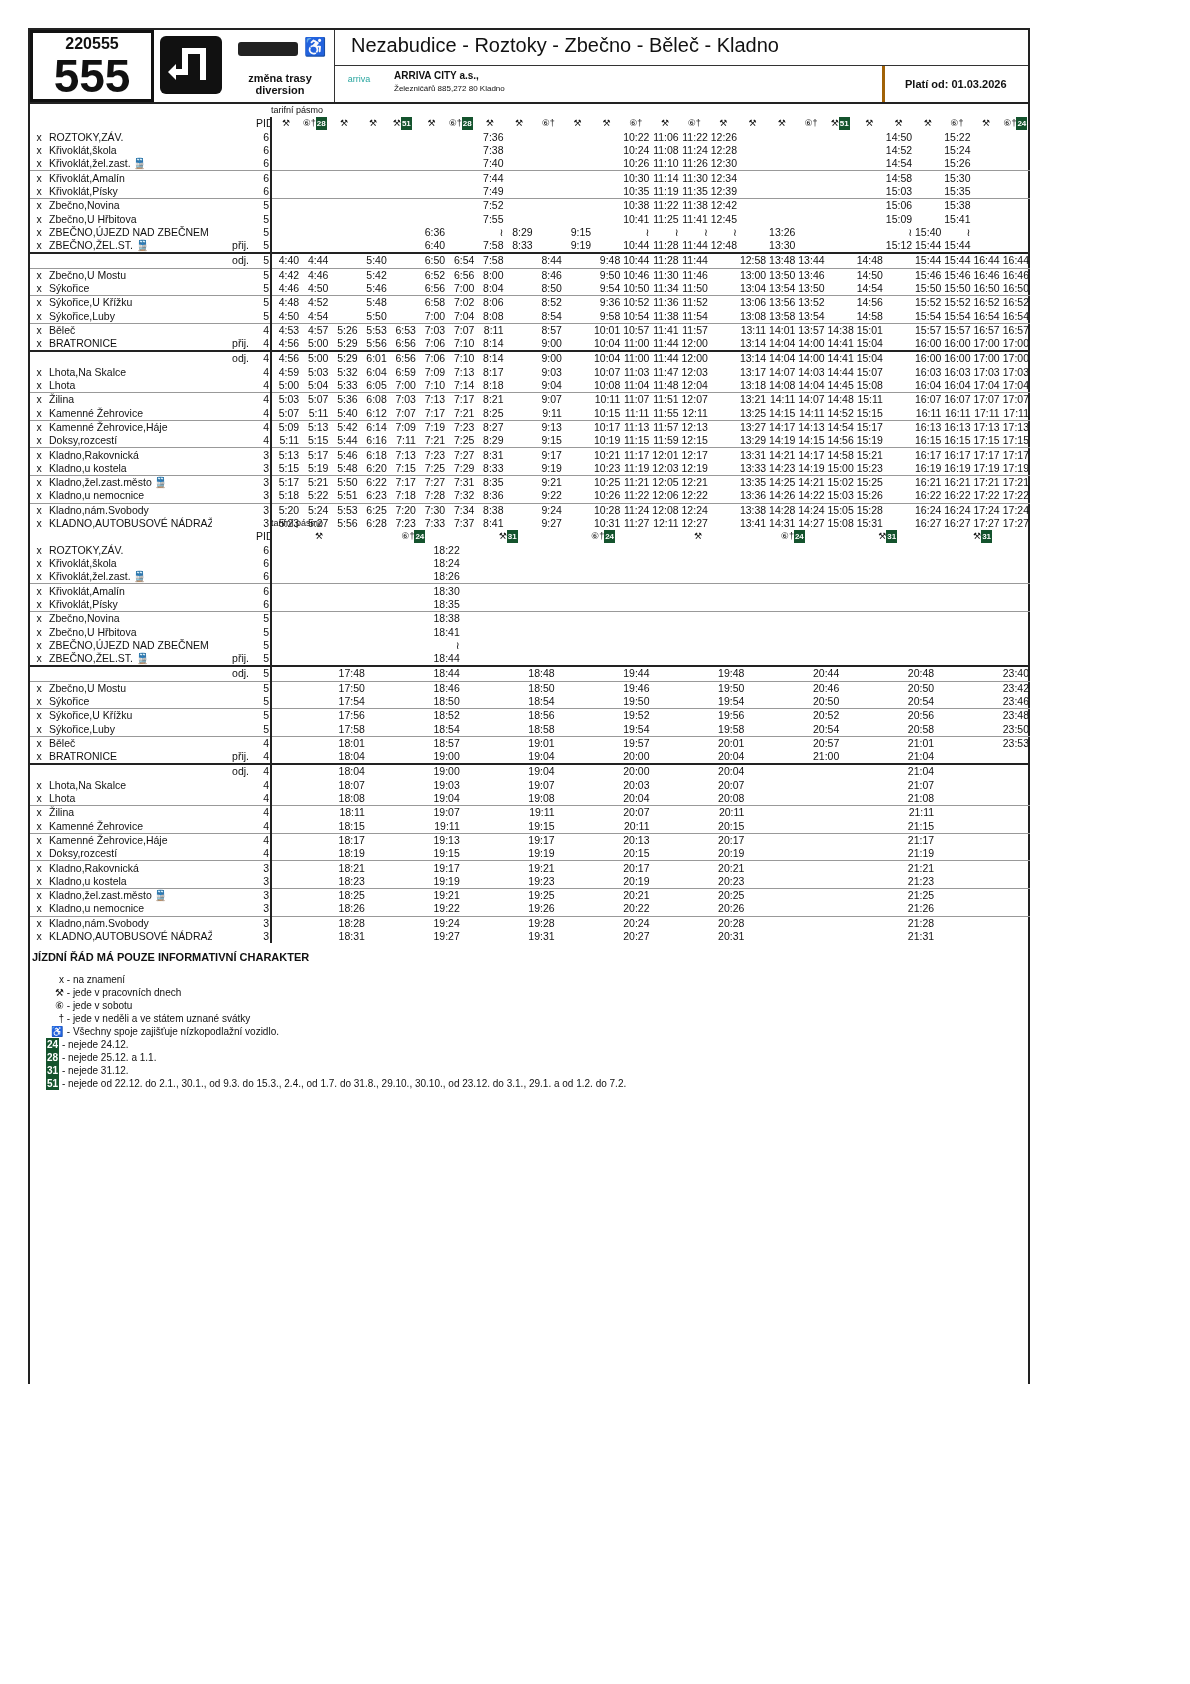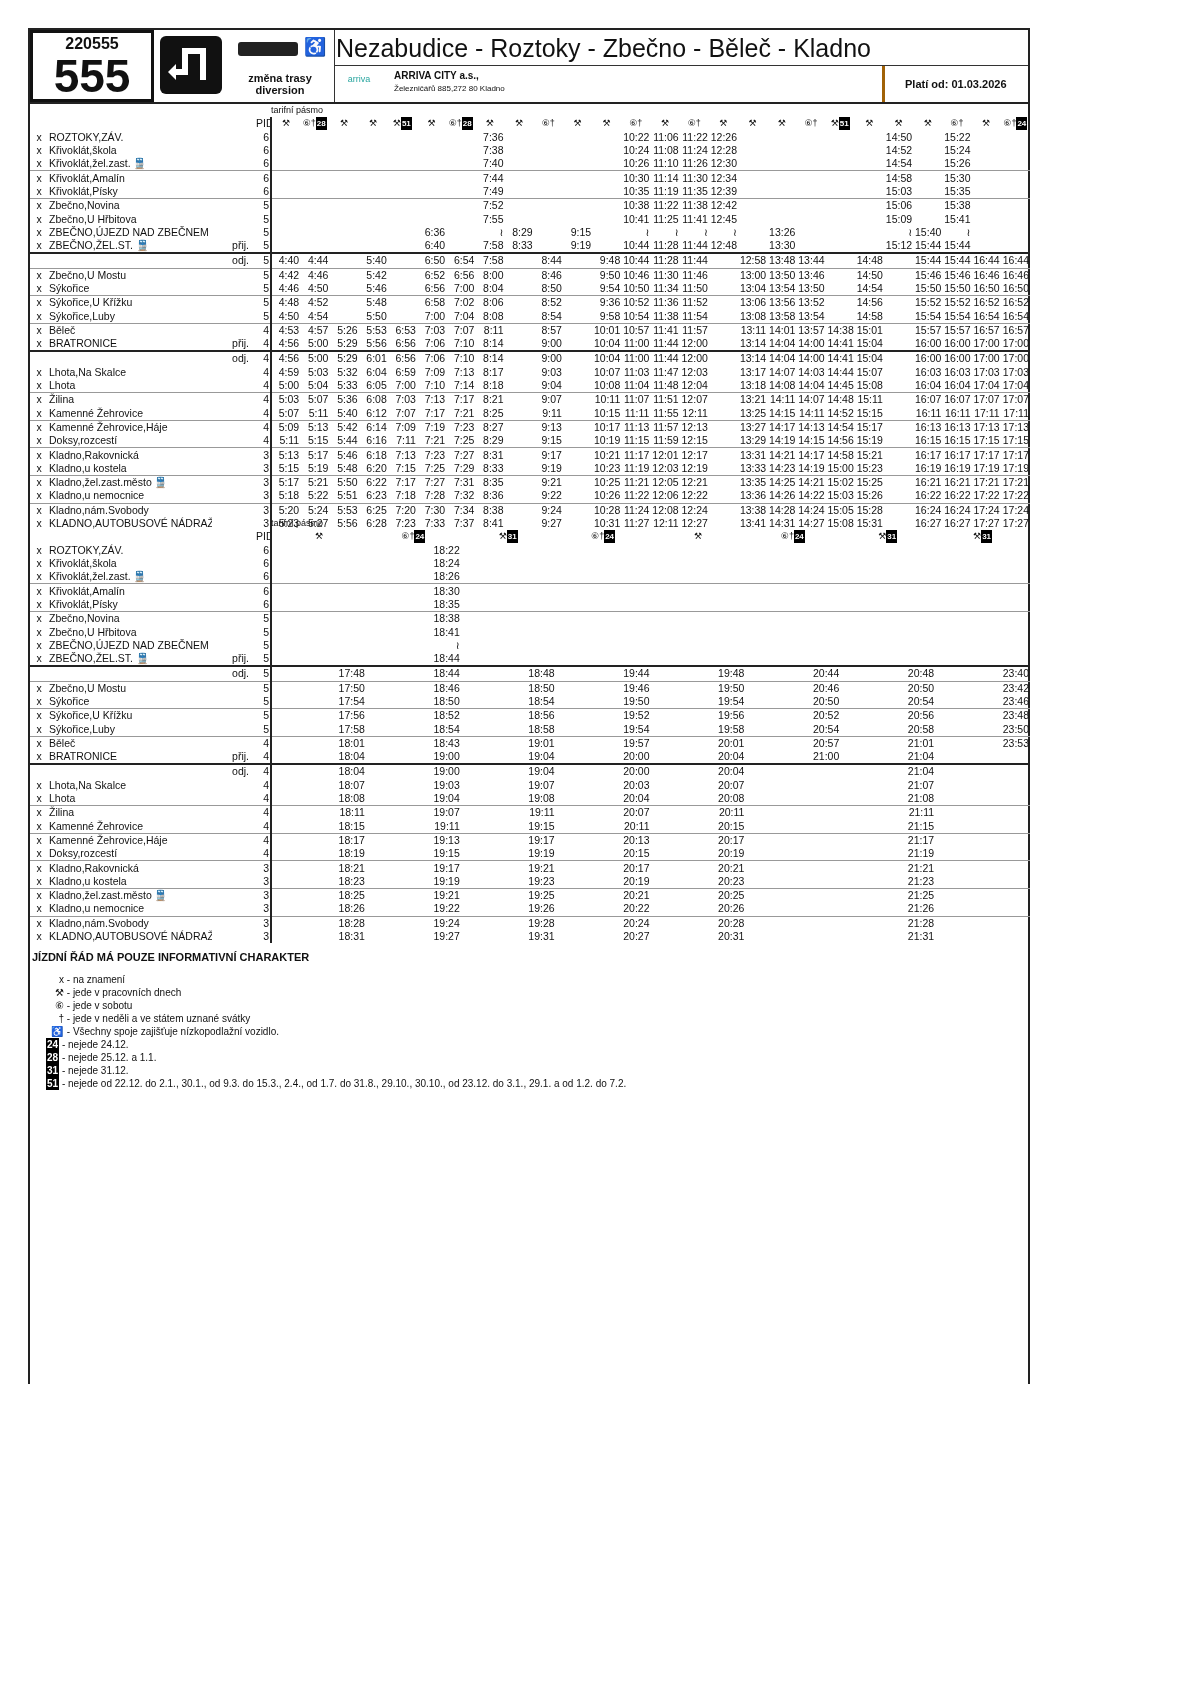--- a/index.html
+++ b/index.html
@@ -7,38 +7,38 @@
   .frame { position:absolute; left:28px; top:28px; width:1002px; height:1413px; border:2px solid #222; box-sizing:border-box; }
   .hdr { position:absolute; left:0; top:0; width:100%; height:72px; }
   .lineno { position:absolute; left:0; top:0; width:124px; height:72px; border:3px solid #111; box-sizing:border-box; text-align:center; }
   .lineno .code { font-weight:bold; font-size:16px; margin-top:2px; }
   .lineno .num { font-weight:bold; font-size:46px; line-height:46px; }
   .div-box { position:absolute; left:124px; top:0; width:180px; height:72px; border-right:1px solid #333; }
   .div-icon { position:absolute; left:6px; top:6px; width:62px; height:58px; background:#111; border-radius:6px; }
   .bus-icon { position:absolute; left:84px; top:12px; width:60px; height:14px; background:#222; border-radius:3px; }
   .wc-icon { position:absolute; left:150px; top:6px; font-size:18px; }
   .div-text { position:absolute; left:74px; top:42px; width:104px; text-align:center; font-weight:bold; font-size:11px; line-height:12px; }
-  .route { position:absolute; left:304px; top:0; right:0; height:36px; border-bottom:1px solid #333; font-size:25px; padding:4px 0 0 2px; box-sizing:border-box; }
+  .route { position:absolute; left:304px; top:0; right:0; height:36px; border-bottom:1px solid #333; font-size:20px; padding:4px 0 0 17px; box-sizing:border-box; }
   .oper { position:absolute; left:304px; top:36px; width:548px; height:36px; }
   .oper-logo { position:absolute; left:10px; top:8px; width:30px; height:20px; color:#2aa6a0; font-size:9px; text-align:center; }
   .oper-name { position:absolute; left:60px; top:4px; font-weight:bold; font-size:10px; }
   .oper-addr { position:absolute; left:60px; top:18px; font-size:8px; }
   .valid { position:absolute; left:852px; top:36px; right:0; height:36px; border-left:3px solid #a16207; font-weight:bold; font-size:11px; padding:12px 0 0 20px; box-sizing:border-box; }
   .hdr-bottom { position:absolute; left:0; top:72px; width:100%; border-top:2px solid #222; }
   table.tt { position:absolute; left:0; border-collapse:collapse; font-size:10.5px; width:1000px; table-layout:fixed; }
   table.tt td { padding:0 1px; height:13.3px; line-height:13px; white-space:nowrap; overflow:hidden; }
   td.x { width:16px; text-align:center; }
   td.stop { width:162px; }
   td.arr { width:36px; text-align:right; padding-right:6px !important; }
   td.zone { width:14px; text-align:right; border-right:2px solid #222; }
   td.t { text-align:right; width:27px; }
   tr.sep td { border-top:1px solid #999; }
   tr.thick td { border-top:2px solid #222; }
   tr.hd td.t { text-align:center; font-size:9px; }
-  .note { display:inline-block; background:#000000; color:#fff; font-size:8px; padding:0 1px; font-weight:bold; }
+  .note { display:inline-block; background:#14532d; color:#fff; font-size:8px; padding:0 1px; font-weight:bold; }
   .legend { position:absolute; left:2px; font-size:10px;margin-top:11px; }
   .legend .title { font-weight:bold; font-size:11px; margin-bottom:10px; }
   .legend .row { margin-left:14px; line-height:13px; }
   .soft { position:absolute; right:8px; bottom:2px; font-size:8px;padding-left:24px; }
 </style>
 </head>
 <body>
 
 <div class="page">
   <div class="frame">
@@ -1259,21 +1259,21 @@
             <td class="t">20:54</td>
             <td class="t">20:58</td>
             <td class="t">23:50</td>
           </tr>
           <tr class="sep">
             <td class="x">x</td>
             <td class="stop">Běleč</td>
             <td class="arr"></td>
             <td class="zone">4</td>
             <td class="t">18:01</td>
-            <td class="t">18:43</td>
+            <td class="t">18:57</td>
             <td class="t">19:01</td>
             <td class="t">19:57</td>
             <td class="t">20:01</td>
             <td class="t">20:57</td>
             <td class="t">21:01</td>
             <td class="t">23:53</td>
           </tr>
           <tr class="">
             <td class="x">x</td>
             <td class="stop">BRATRONICE</td>

